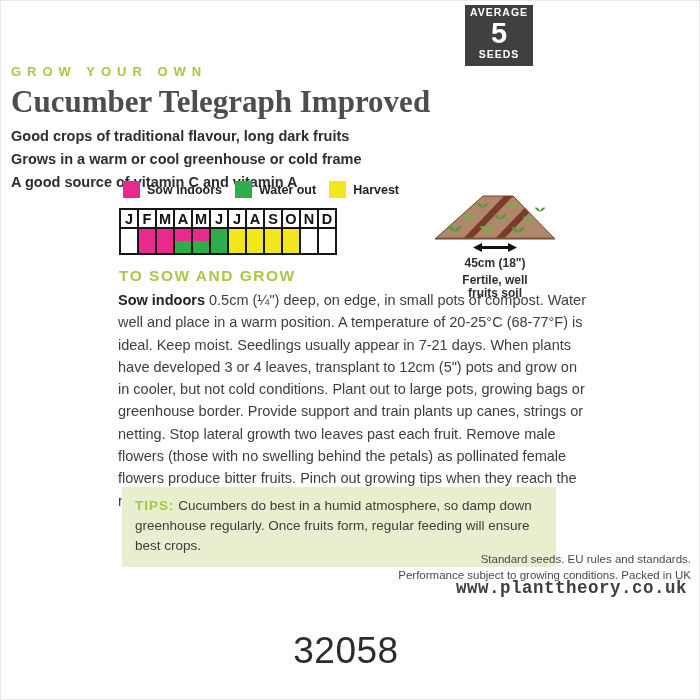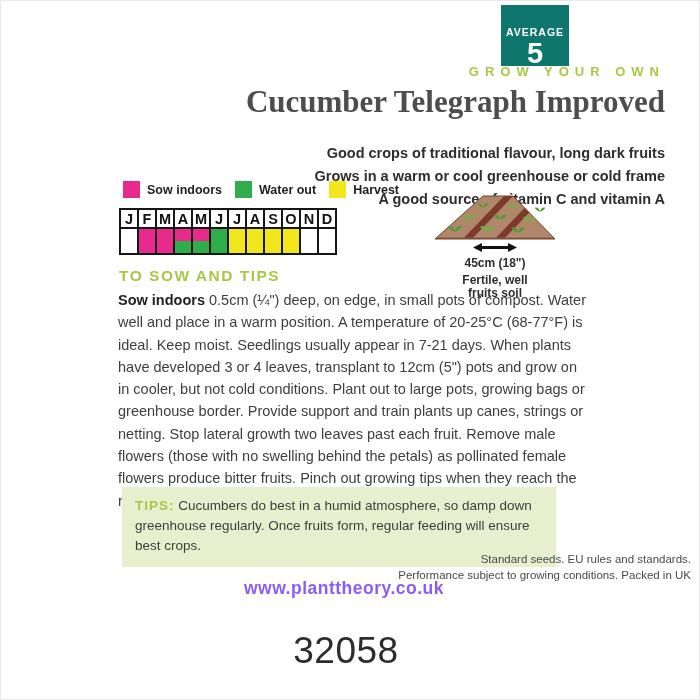--- a/index.html
+++ b/index.html
@@ -1,28 +1,28 @@
 <!DOCTYPE html>
 <html><head>
 <meta charset="utf-8">
 <style>
   * { margin:0; padding:0; box-sizing:border-box; }
   body { background:#ffffff; font-family:"Liberation Sans", sans-serif; }
   .page { position:relative; width:700px; height:700px; background:#fff; border:1px solid #e9e9e9; overflow:hidden; }
 
   
-  .badge { position:absolute; left:500px; top:4px; width:68px; height:61px; background:#0f766e; color:#fff; text-align:center; padding-top:21px; }
+  .badge { position:absolute; left:464px; top:4px; width:68px; height:61px; background:#404040; color:#fff; text-align:center; padding-top:1px; }
   .badge .small { font-size:10.5px; font-weight:700; letter-spacing:1px; }
   .badge .count { font-size:29px; font-weight:700; line-height:30px; }
 
   
-  .header { position:absolute; left:4px; top:63px; width:660px; text-align:right; }
+  .header { position:absolute; left:10px; top:63px; width:660px; text-align:left; }
   .kicker { font-size:13px; font-weight:700; letter-spacing:6px; color:#a8c845; }
   .title { font-family:"Liberation Serif", serif; font-weight:700; font-size:31px; color:#4d4d4d; margin-top:5px; }
-  .benefits { margin-top:22px; font-size:14.5px; font-weight:700; color:#2e2e2e; line-height:23px; }
+  .benefits { margin-top:5px; font-size:14.5px; font-weight:700; color:#2e2e2e; line-height:23px; }
 
   
   .legend { position:absolute; left:122px; top:180px; display:flex; align-items:center; }
   .legend-item { display:flex; align-items:center; margin-right:13px; }
   .swatch { width:17px; height:17px; margin-right:7px; }
   .legend-label { font-size:12.5px; font-weight:700; color:#1f1f1f; }
 
   
   .cal { position:absolute; left:118px; top:207px; border-collapse:collapse; }
   .cal th, .cal td { border:2px solid #161616; width:18px; padding:0; }
@@ -38,21 +38,21 @@
   .sow-heading { position:absolute; left:118px; top:266px; font-size:15.5px; font-weight:700; letter-spacing:1.5px; color:#a8c845; }
   .sow-para { position:absolute; left:117px; top:288px; width:474px; font-size:14.5px; line-height:22.3px; color:#3e3e3e; }
   .sow-para b { color:#222; }
 
   
   .tips { position:absolute; left:121px; top:486px; width:434px; background:#e8efce; padding:9px 13px 11px 13px; font-size:13.5px; line-height:20px; color:#3d3d3d; }
   .tips .tips-label { color:#a8c845; font-weight:700; letter-spacing:1px;margin-top:8px; }
 
   
   .footer-notes { position:absolute; left:0; top:551px; width:690px; text-align:right; font-size:11.5px; line-height:15.5px; color:#4a4a4a; }
-  .website { position:absolute; left:0; top:577px; width:686px; text-align:center; font-size:17.5px; font-weight:700; letter-spacing:0.5px; color:#8b5cf6; }
+  .website { position:absolute; left:0; top:577px; width:686px; text-align:right; font-size:17.5px; font-weight:700; letter-spacing:0.5px; color:#404040;font-family:Liberation Mono, monospace; }
   .code { position:absolute; left:0; top:629px; width:690px; text-align:center; font-size:37px; color:#2c2c2c; letter-spacing:0.5px; }
 </style>
 </head>
 <body>
 
 <div class="page">
 
   <div class="badge">
     <div class="small">AVERAGE</div>
     <div class="count">5</div>
@@ -145,21 +145,21 @@
     <svg width="46" height="13" viewBox="0 0 46 13">
       <polygon points="1,6.5 10,2 10,11" fill="#111"></polygon>
       <rect x="9" y="5" width="28" height="3" fill="#111"></rect>
       <polygon points="45,6.5 36,2 36,11" fill="#111"></polygon>
     </svg>
     <div class="spacing-text">45cm (18")</div>
     <div class="spacing-text">Fertile, well</div>
     <div class="spacing-text" style="margin-top:0;">fruits soil</div>
   </div>
 
-  <div class="sow-heading">TO SOW AND TIPS</div>
+  <div class="sow-heading">TO SOW AND GROW</div>
 
   <p class="sow-para"><b>Sow indoors</b><span> 0.5cm (¼") deep, on edge, in small pots of compost. Water well and place in a warm position. A temperature of 20-25°C (68-77°F) is ideal. Keep moist. Seedlings usually appear in 7-21 days. When plants have developed 3 or 4 leaves, transplant to 12cm (5") pots and grow on in cooler, but not cold conditions. Plant out to large pots, growing bags or greenhouse border. Provide support and train plants up canes, strings or netting. Stop lateral growth two leaves past each fruit. Remove male flowers (those with no swelling behind the petals) as pollinated female flowers produce bitter fruits. Pinch out growing tips when they reach the roof.</span></p>
 
   <div class="tips">
     <span class="tips-label">TIPS:</span><span> Cucumbers do best in a humid atmosphere, so damp down greenhouse regularly. Once fruits form, regular feeding will ensure best crops.</span>
   </div>
 
   <div class="footer-notes">
     <div>Standard seeds. EU rules and standards.</div>
     <div>Performance subject to growing conditions. Packed in UK</div>

